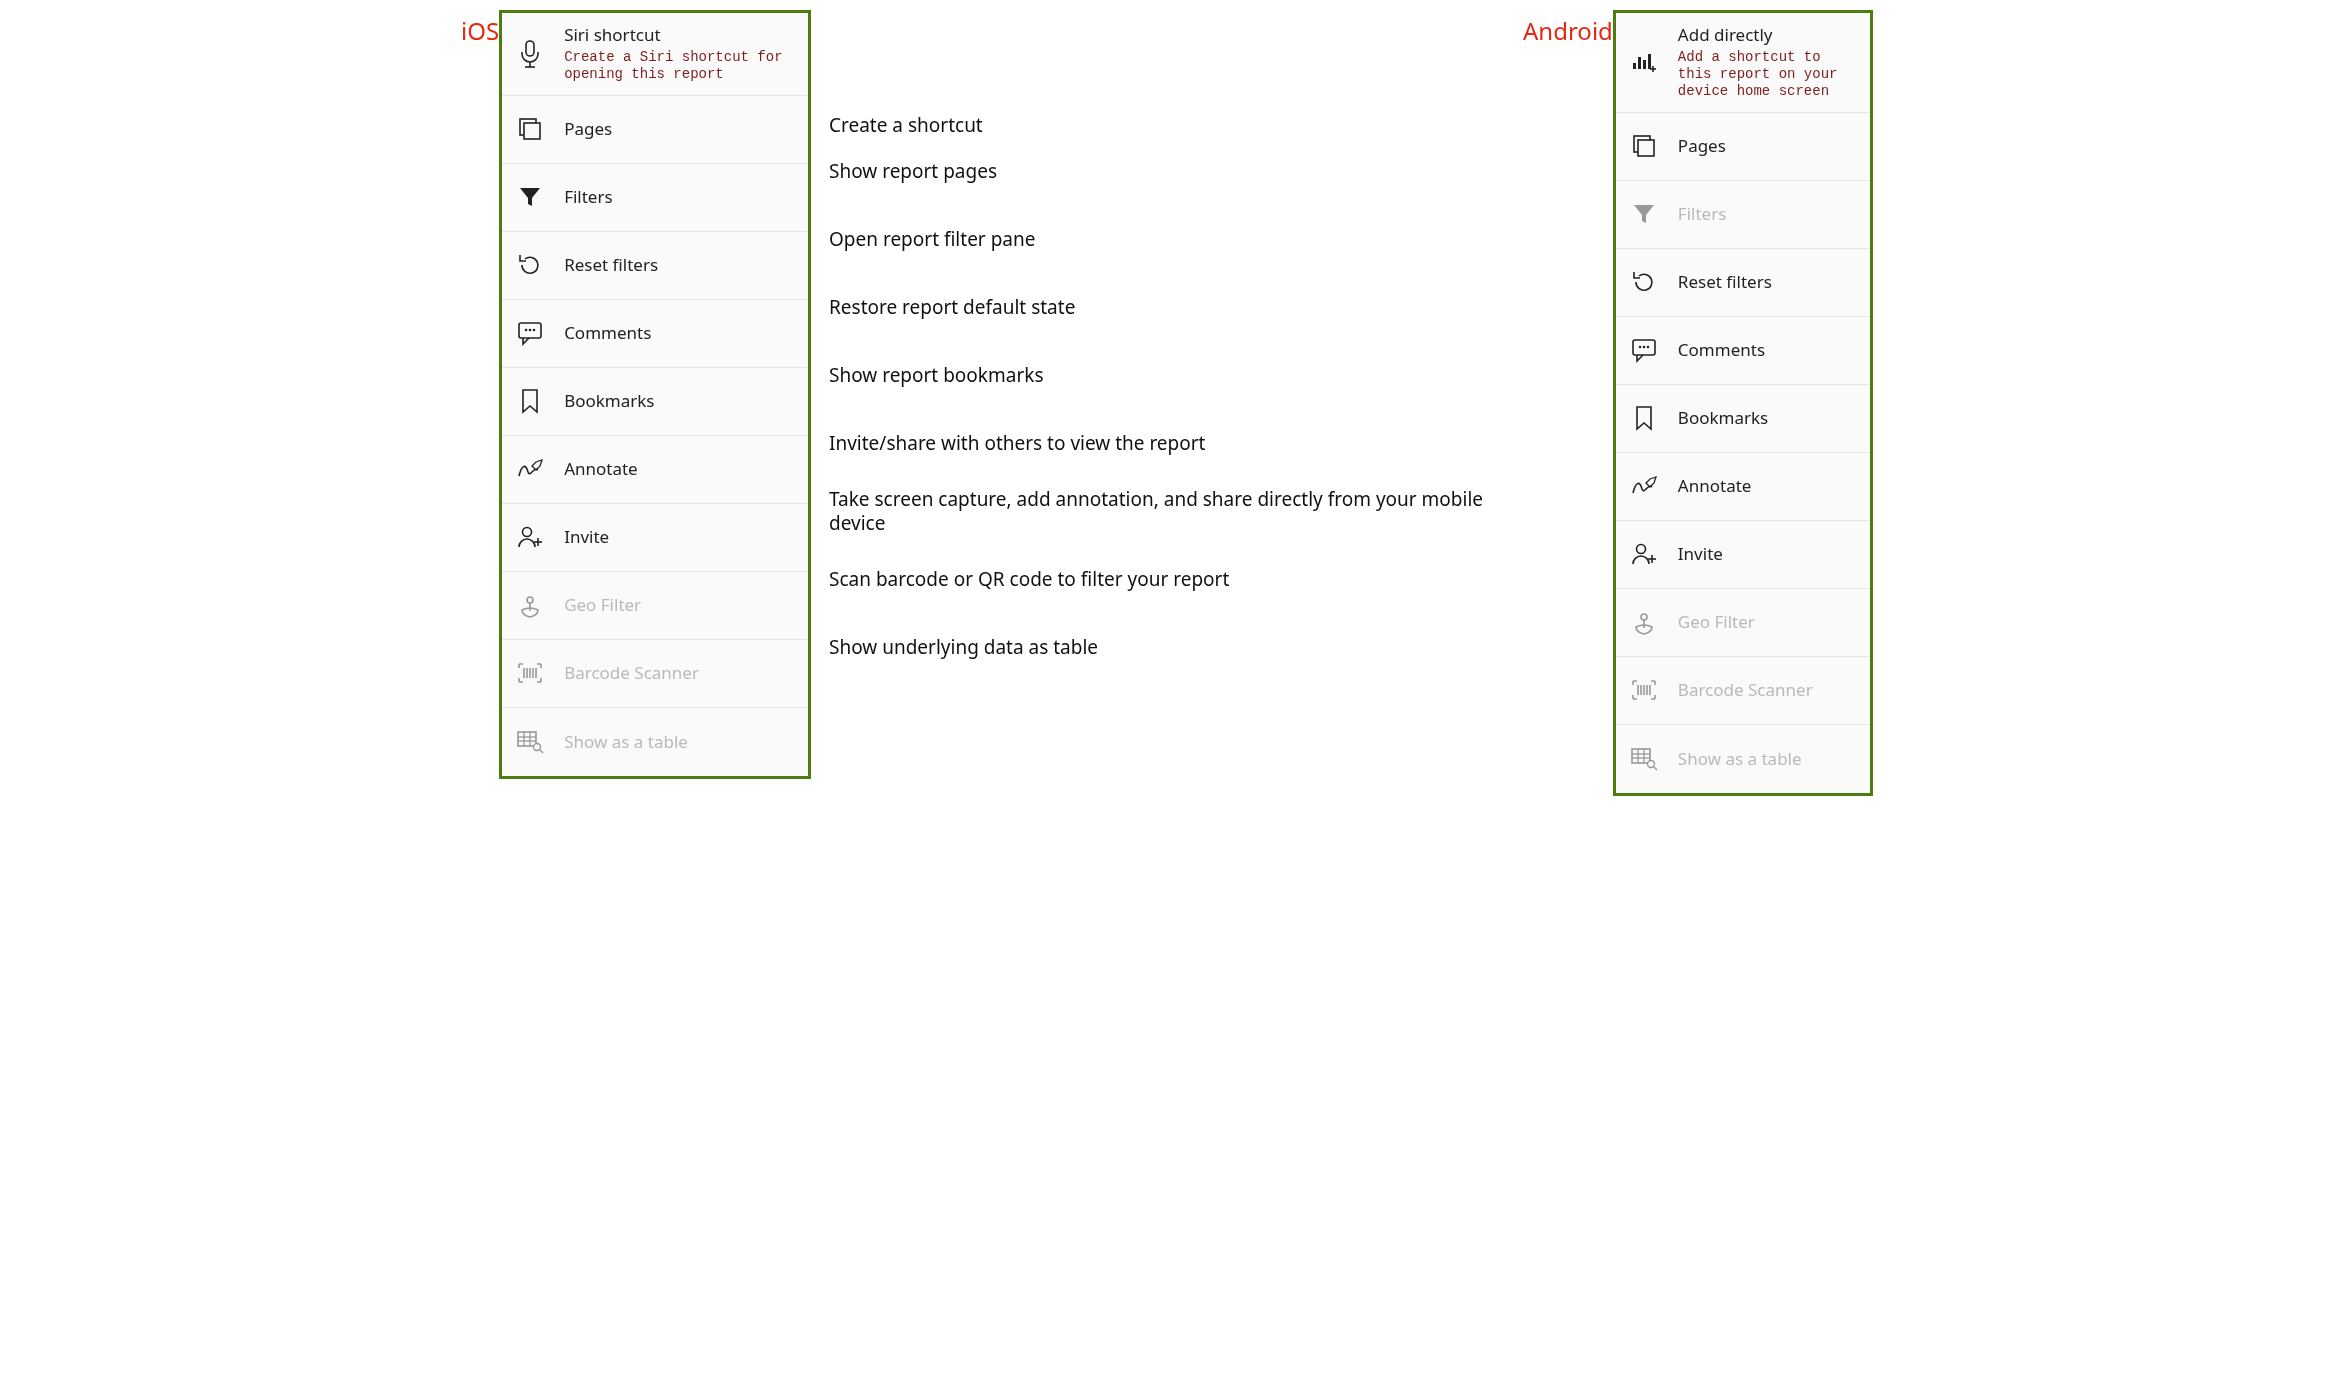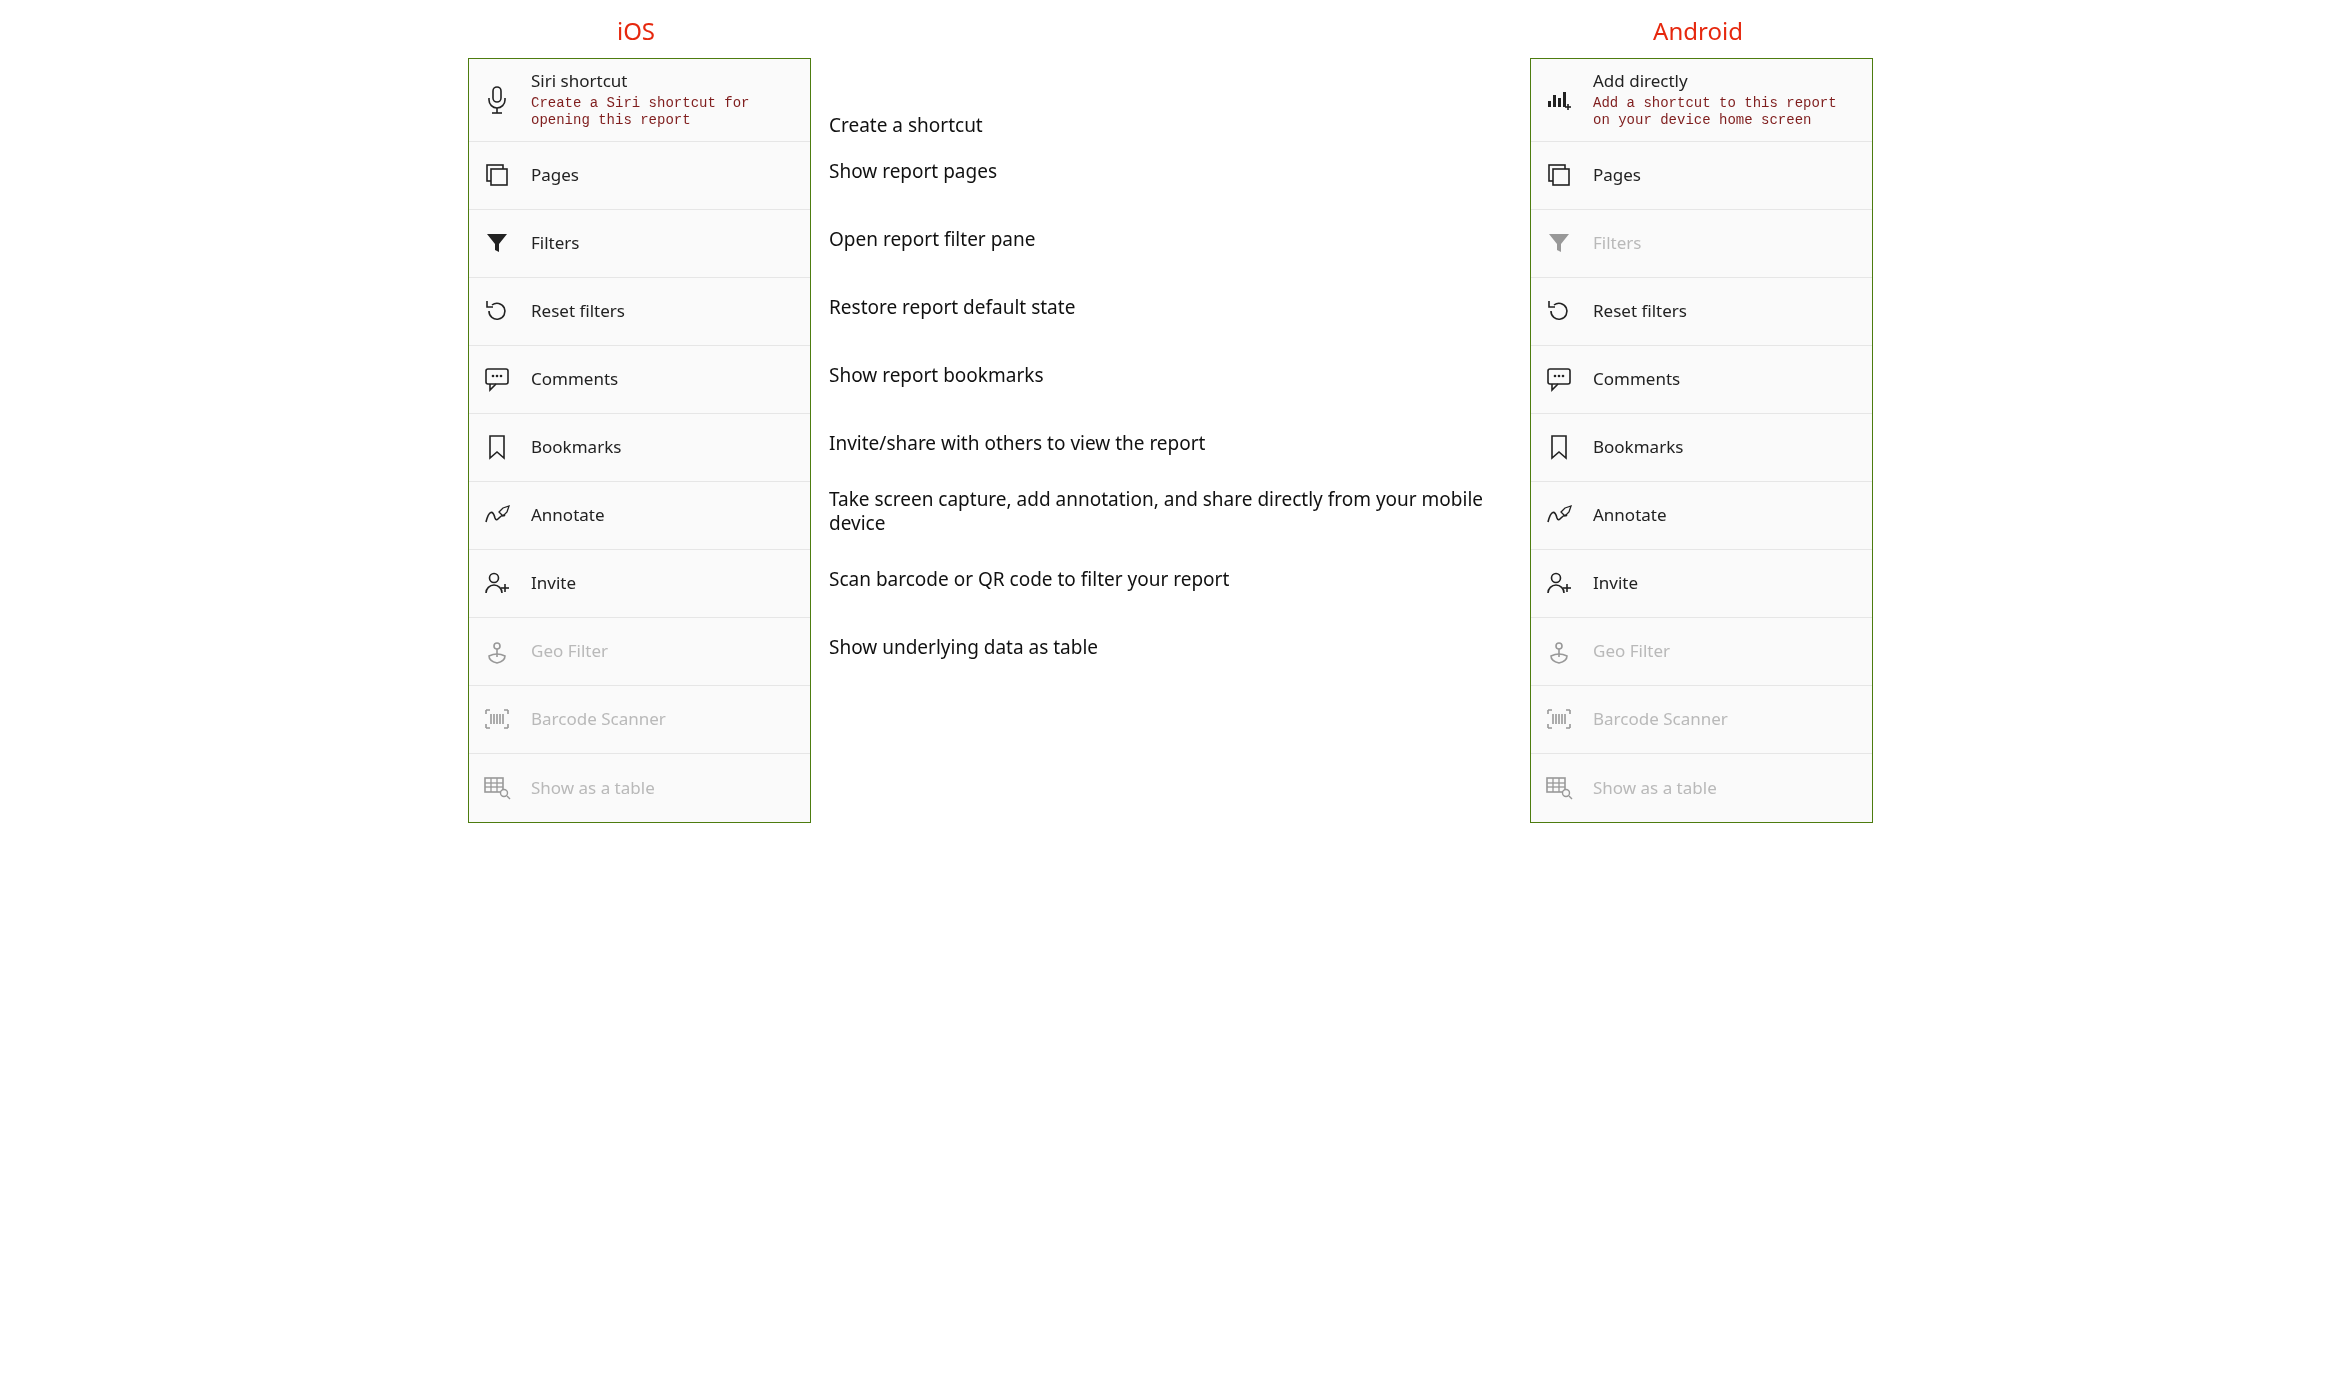--- a/index.html
+++ b/index.html
@@ -17,42 +17,41 @@
     padding:10px 14px 14px 14px;
   }
   .columns {
     display:flex;
     align-items:flex-start;
     gap:14px;
     height:100%;
   }
   .panel-col {
     display:flex;
-    flex-direction:column;
+    flex-direction:row;
     width:350px;
     flex-shrink:0;
   }
   .middle-col {
     flex:1;
     display:flex;
     flex-direction:column;
     padding-top:48px;
   }
   .col-title {
     text-align:center;
     color:#e6280e;
     font-size:24px;
     font-weight:400;
     height:48px;
     line-height:42px;
     margin:0;
   }
   .menu {
-    border:1px solid #4d7c0f;
-    margin-left:7px;
+    border:3px solid #4d7c0f;
   }
   .menu-item {
     display:flex;
     align-items:center;
     min-height:68px;
     padding:12px 12px 12px 12px;
     gap:18px;
     border-bottom:1px solid #e6e6e6;
     background:#fafafa;
   }

